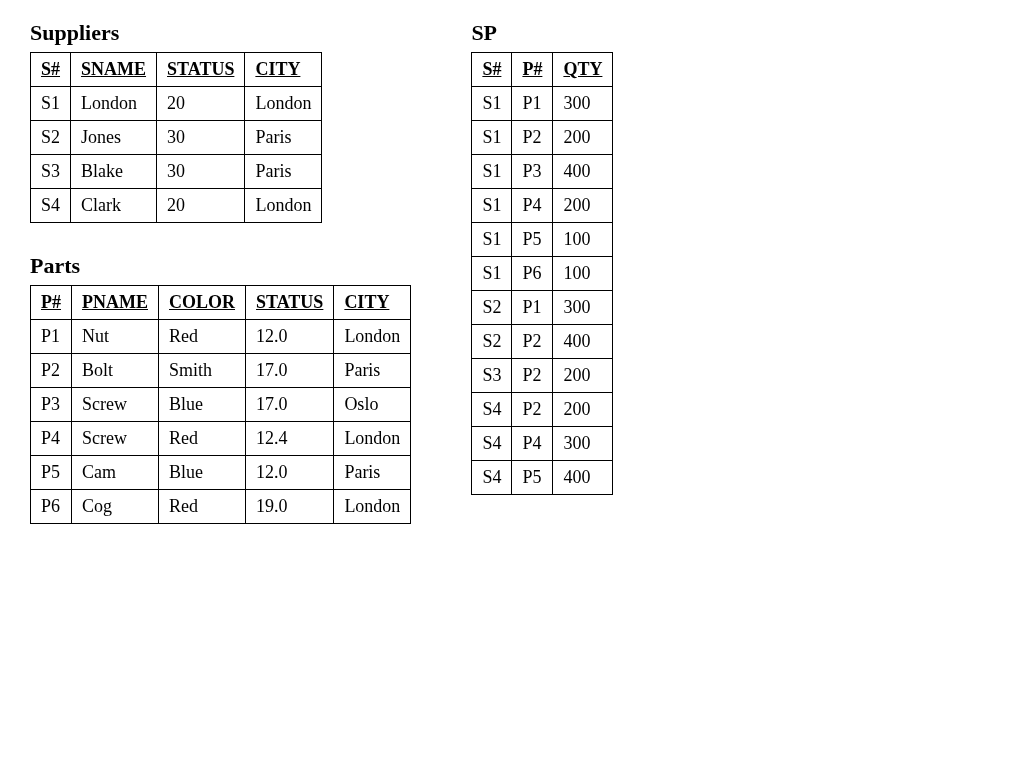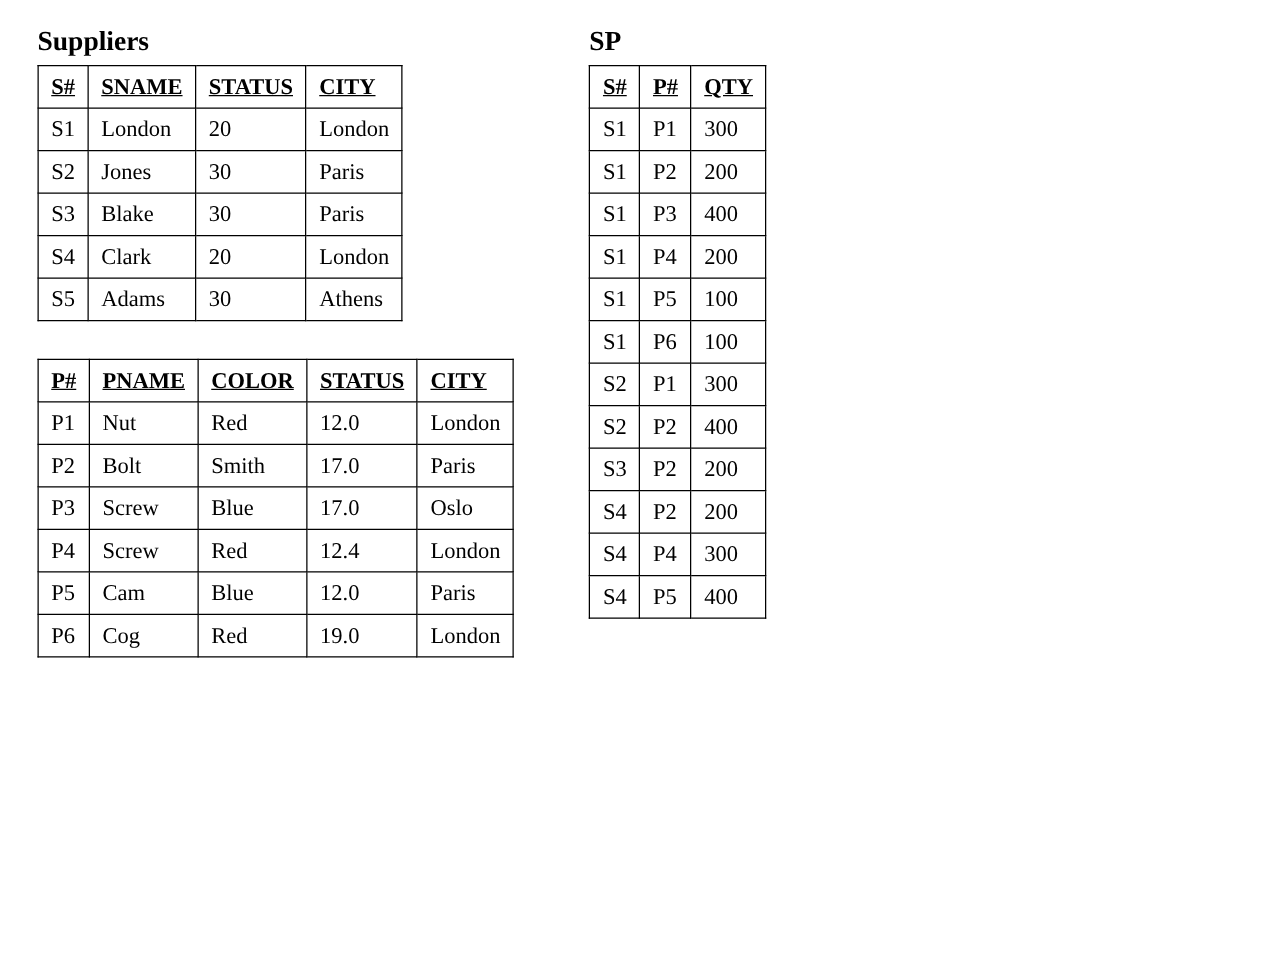--- a/index.html
+++ b/index.html
@@ -99,31 +99,26 @@
               <td>Blake</td>
               <td>30</td>
               <td>Paris</td>
             </tr>
             <tr>
               <td>S4</td>
               <td>Clark</td>
               <td>20</td>
               <td>London</td>
             </tr>
-            <tr>
-              <td>S5</td>
-              <td>Adams</td>
-              <td>30</td>
-              <td>Athens</td>
-            </tr>
           </tbody>
       </table>
     </div>
 
     <div>
+      <div class="section-title">Parts</div>
       <table>
         <thead>
           <tr>
           <td class="underline">P#</td>
               <td class="underline">PNAME</td>
               <td class="underline">COLOR</td>
               <td class="underline">STATUS</td>
               <td class="underline">CITY</td>
             </tr>
         </thead>

